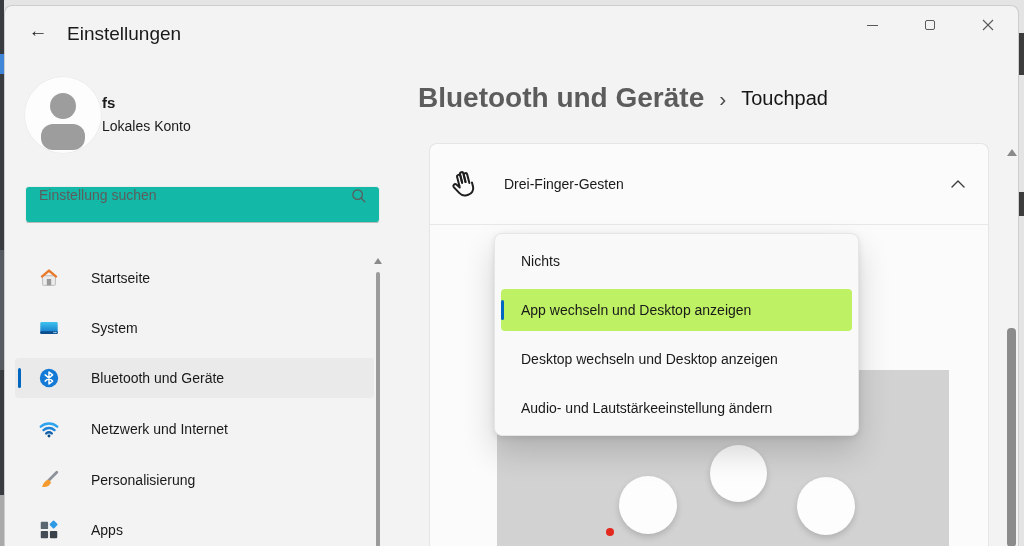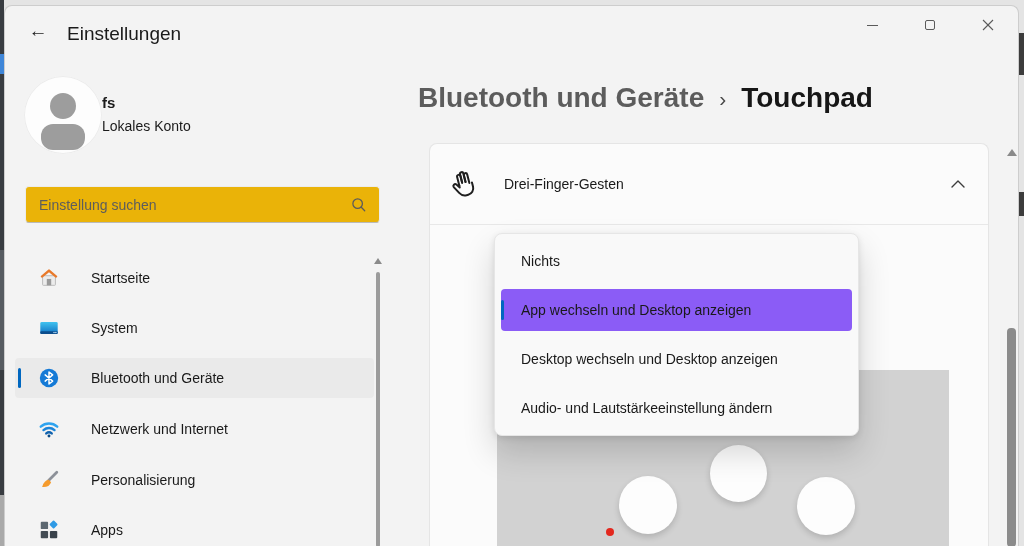--- a/index.html
+++ b/index.html
@@ -29,23 +29,23 @@
   .glyph-max { width:10px; height:10px; border:1px solid #5a5a5a; border-radius:2px; }
 
   
   .avatar { position:absolute; left:19px; top:70px; width:78px; height:78px; border-radius:50%;
             background:#fdfdfd; overflow:hidden; box-shadow:0 0 0 1px #ececec inset; }
   .avatar .head { position:absolute; left:26px; top:17px; width:26px; height:26px; border-radius:50%; background:#9d9d9d; }
   .avatar .torso { position:absolute; left:17px; top:48px; width:44px; height:26px; border-radius:12px; background:#9d9d9d; }
   .user-name { position:absolute; left:97px; top:88px; font-size:15px; font-weight:bold; }
   .user-sub  { position:absolute; left:97px; top:112px; font-size:14px; }
 
-  .search-box { position:absolute; left:20px; top:180px; width:355px; height:37px; background:#eab308;
+  .search-box { position:absolute; left:20px; top:180px; width:355px; height:37px; background:#14b8a6;
                 border:1px solid #ececec; border-bottom-color:#b9b9b9; border-radius:4px;
-                display:flex; align-items:center; }
+                display:flex; align-items:flex-start; }
   .search-box input { flex:1; border:none; outline:none; background:transparent; margin-left:13px;
                       font-size:14px; font-family:"Liberation Sans", sans-serif; color:#3a3a3a; }
   .search-box input::placeholder { color:#5d5d5d; opacity:1; }
   .search-icn { margin-right:12px; display:flex; }
 
   .nav { position:absolute; left:0; top:246px; width:382px; }
   .nav-row { position:absolute; left:10px; width:359px; height:40px; border-radius:4px;
              display:flex; align-items:center; padding-left:22px; cursor:pointer; }
   .nav-row.selected { background:#eaeaea; }
   .nav-row .pill { position:absolute; left:3px; top:10px; width:3px; height:20px; border-radius:2px; background:#0067c0; display:none; }
@@ -54,21 +54,21 @@
   .nav-lbl { margin-left:30px; font-size:14px; color:#191919; }
 
   .side-scroll-arrow { position:absolute; left:369px; top:252px; width:0; height:0;
       border-left:4px solid transparent; border-right:4px solid transparent; border-bottom:6px solid #8a8a8a; }
   .side-scroll-thumb { position:absolute; left:371px; top:266px; width:4px; height:275px; border-radius:2px; background:#9b9b9b; }
 
   
   .breadcrumb { position:absolute; left:413px; top:76px; display:flex; align-items:center; }
   .bc-parent { font-size:28px; font-weight:600; color:#5c5c5c; cursor:pointer; }
   .bc-sep { font-size:21px; color:#474747; margin:2px 15px 0 15px; }
-  .bc-current { font-size:28px; font-weight:700; color:#161616; }
+  .bc-current { font-size:20px; font-weight:400; color:#161616; }
 
   .card { position:absolute; left:424px; top:137px; width:560px; height:404px;
           background:#fbfbfb; border:1px solid #e5e5e5; border-bottom:none; border-radius:8px 8px 0 0; }
   .card-header { height:81px; display:flex; align-items:center; padding:0 22px 0 17px;
                  border-bottom:1px solid #e8e8e8; cursor:pointer; }
   .hand-ico { width:32px; height:32px; transform:rotate(-14deg); }
   .card-title { margin-left:25px; font-size:14px; color:#191919; }
   .card-chevron { margin-left:auto; display:flex; }
 
   .touchpad { position:absolute; left:67px; top:226px; width:452px; height:178px; background:#d2d2d2; }
@@ -77,21 +77,21 @@
   .finger.f-mid   { left:213px; top:75px;  width:57px; height:57px; }
   .finger.f-right { left:300px; top:107px; width:58px; height:58px; }
   .red-dot { position:absolute; left:109px; top:158px; width:8px; height:8px; border-radius:50%; background:#e3281e; }
 
   .dropdown { position:absolute; left:489px; top:227px; width:365px; background:#f9f9f9;
               border:1px solid #e6e6e6; border-radius:8px; padding:6px;
               box-shadow:0 16px 32px rgba(0,0,0,0.16), 0 2px 6px rgba(0,0,0,0.10); }
   .dd-item { position:relative; height:42px; border-radius:4px; display:flex; align-items:center;
              padding-left:20px; font-size:14px; color:#191919; margin-bottom:7px; cursor:pointer; }
   .dd-item:last-child { margin-bottom:0; }
-  .dd-item.selected { background:#8b5cf6; }
+  .dd-item.selected { background:#bef264; }
   .dd-item .pill { position:absolute; left:0px; top:11px; width:3px; height:20px; border-radius:2px; background:#0067c0; display:none; }
   .dd-item.selected .pill { display:block; }
 
   .main-scroll-arrow { position:absolute; left:1002px; top:143px; width:0; height:0;
       border-left:5px solid transparent; border-right:5px solid transparent; border-bottom:7px solid #8a8a8a; }
   .main-scroll-thumb { position:absolute; left:1002px; top:322px; width:9px; height:219px; border-radius:4px; background:#8b8b8b; }
 </style>
 </head>
 <body>
 

